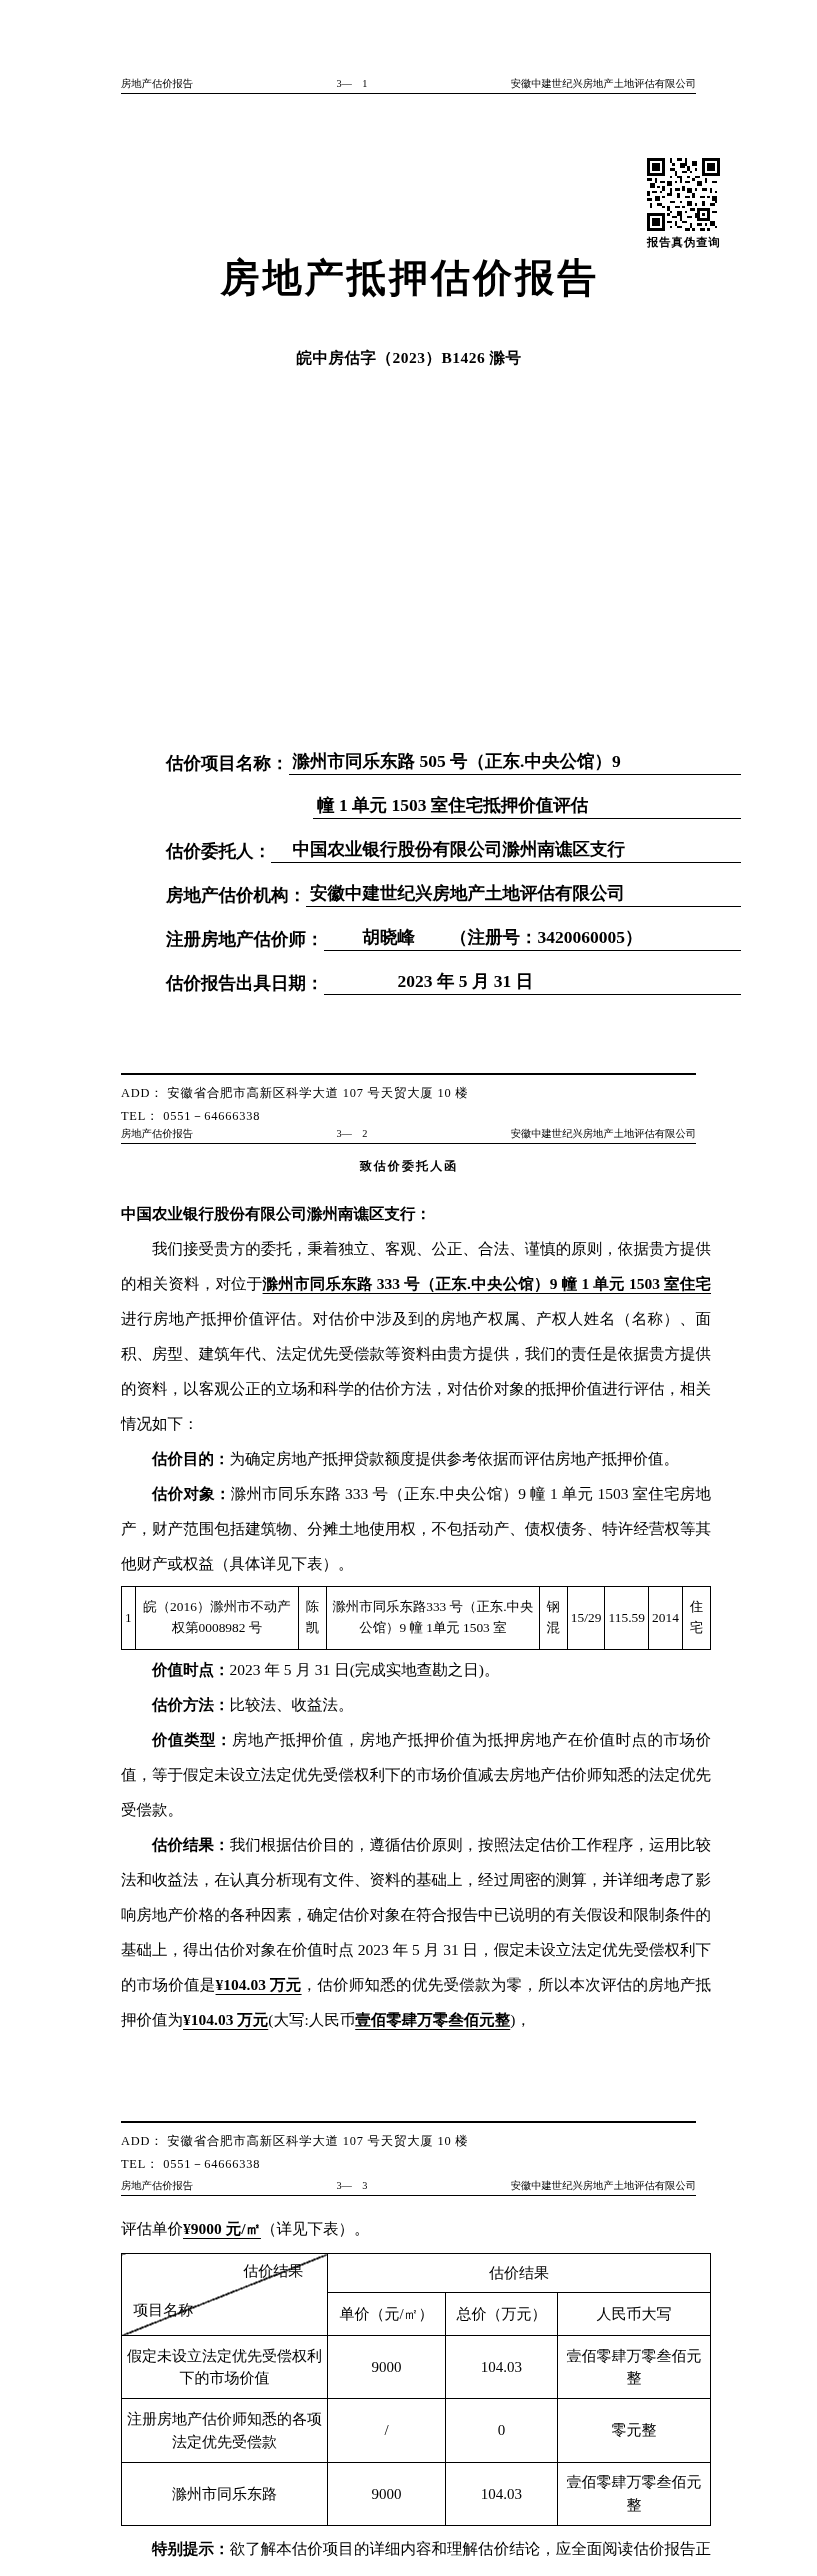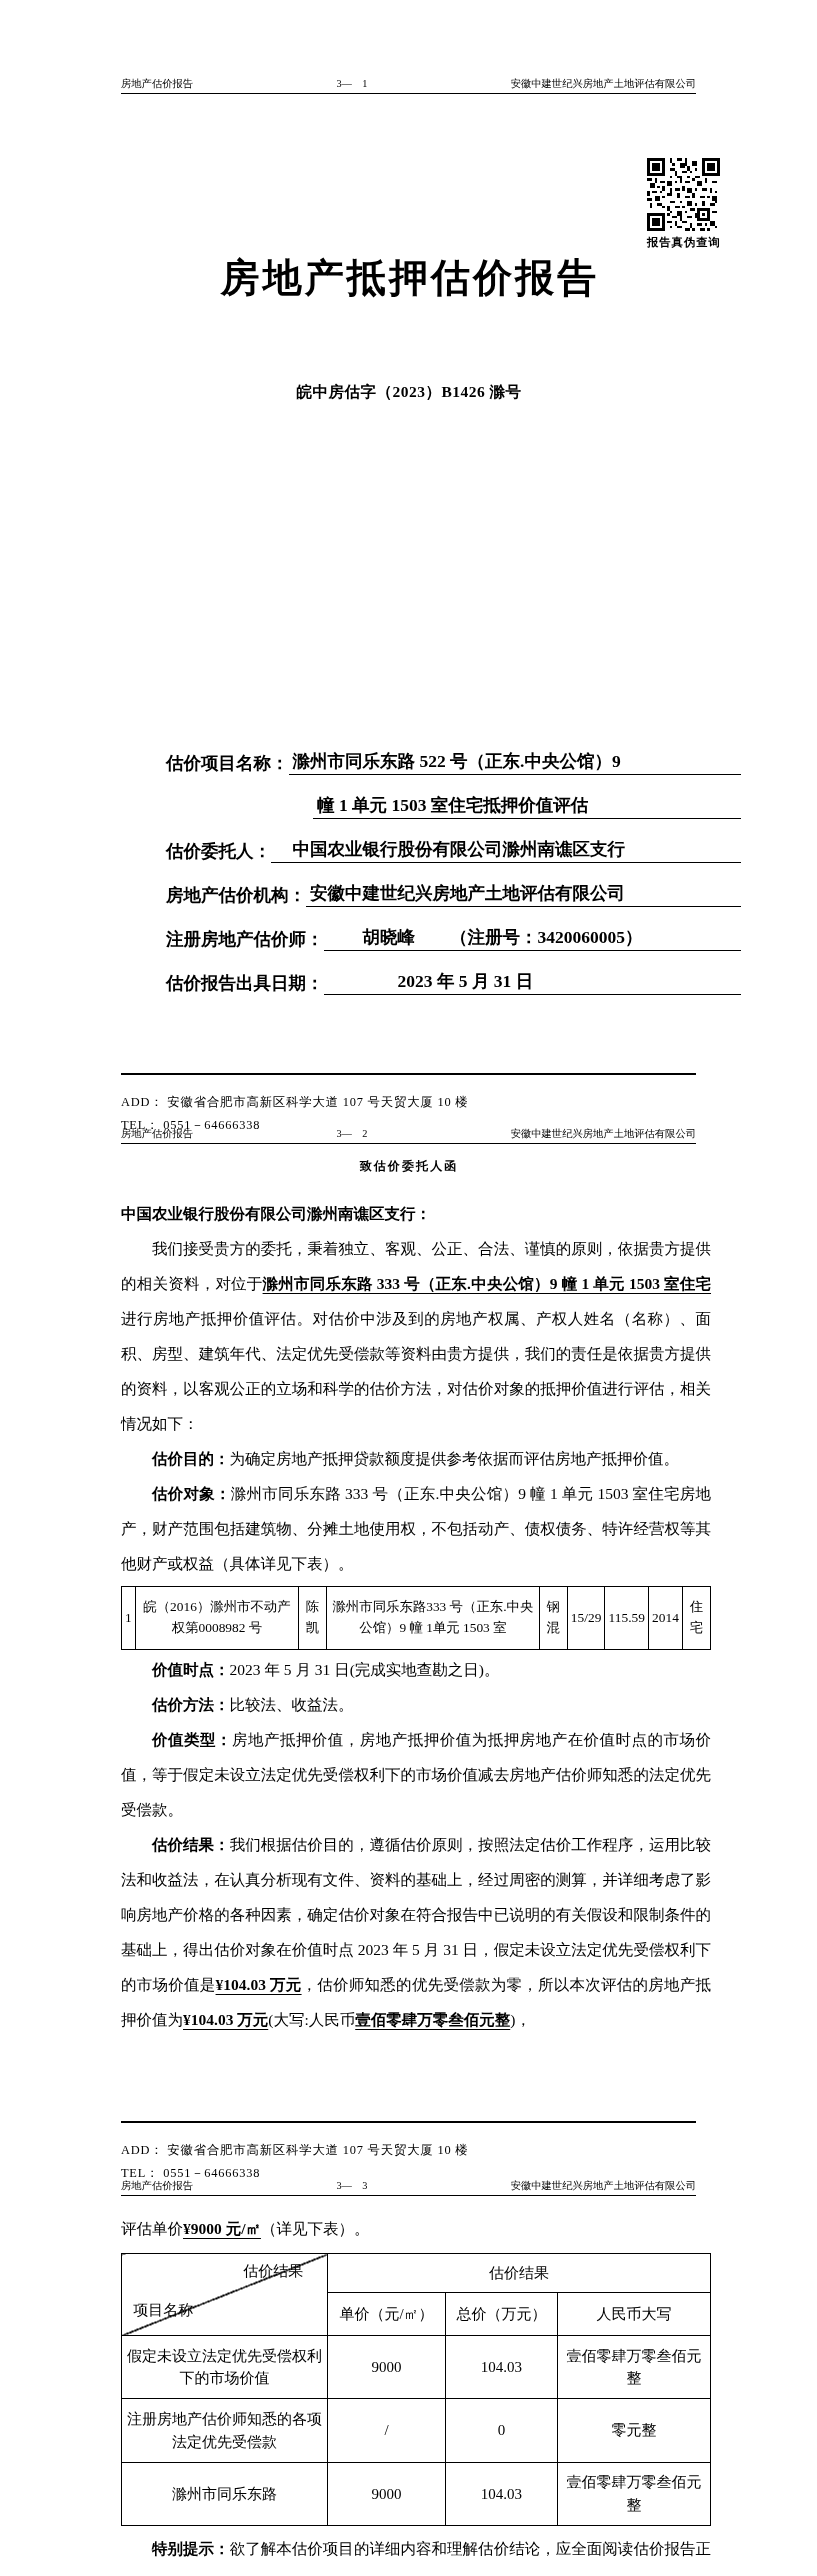--- a/index.html
+++ b/index.html
@@ -18,21 +18,21 @@
     display:flex;justify-content:space-between;align-items:flex-end;
     font-size:10.3px;
     border-bottom:1.5px solid #000;
     padding-bottom:2px;
   }
   .pghdr span{white-space:pre;}
   
   .pgftr{
     left:121px;width:575px;
     border-top:2.1px solid #000;
-    padding-top:16px;
+    padding-top:7px;
     font-size:12.4px;line-height:23px;
     letter-spacing:0.8px;
   }
   .pgftr div{white-space:pre;}
   
   .qrbox{left:647px;top:158px;width:73px;text-align:center;}
   .qrbox svg{display:block;width:73px;height:73px;}
   .qrcap{font-size:11.3px;font-weight:bold;margin-top:4.1px;letter-spacing:1px;white-space:nowrap;}
   .title1{left:1px;width:818px;text-align:center;font-size:39px;font-weight:bold;letter-spacing:3.1px;}
   .subtitle{left:0;width:818px;text-align:center;font-size:15.5px;font-weight:bold;letter-spacing:0.5px;}
@@ -188,26 +188,26 @@
           <rect x="18" y="28" width="1" height="1"></rect>
           <rect x="21" y="28" width="2" height="1"></rect>
           <rect x="24" y="28" width="1" height="1"></rect>
           <rect x="27" y="27" width="1" height="1"></rect>
       </g>
     </svg>
     <div class="qrcap">报告真伪查询</div>
   </div>
 
   <div class="abs title1" style="top:251px;">房地产抵押估价报告</div>
-  <div class="abs subtitle" style="top:348px;margin-top:34px;">皖中房估字（2023）B1426 滁号</div>
+  <div class="abs subtitle" style="top:348px;">皖中房估字（2023）B1426 滁号</div>
 
   <div class="abs fields" style="top:748px;margin-left:45px;">
     <div class="frow">
       <span class="lab">估价项目名称：</span>
-      <span class="val">滁州市同乐东路 522 号（正东.中央公馆）9</span>
+      <span class="val">滁州市同乐东路 505 号（正东.中央公馆）9</span>
     </div>
     <div class="frow">
       <span class="lab" style="width:147px;"></span>
       <span class="val">幢 1 单元 1503 室住宅抵押价值评估</span>
     </div>
     <div class="frow">
       <span class="lab">估价委托人：</span>
       <span class="val">　中国农业银行股份有限公司滁州南谯区支行</span>
     </div>
     <div class="frow">

